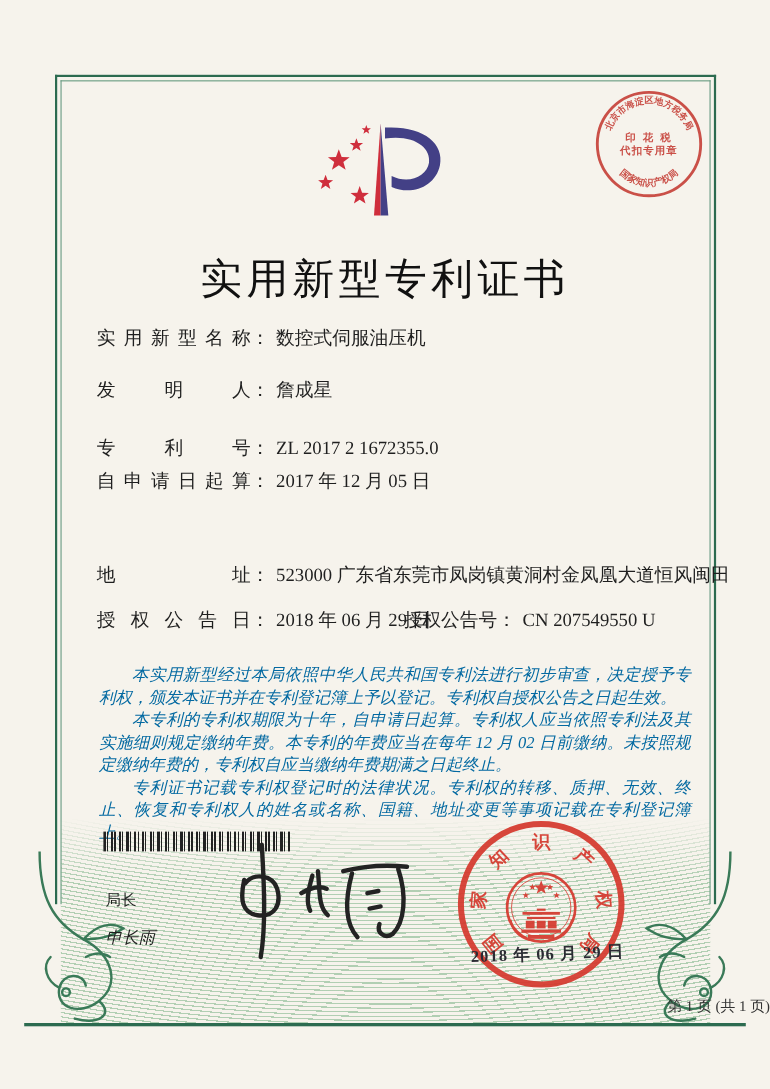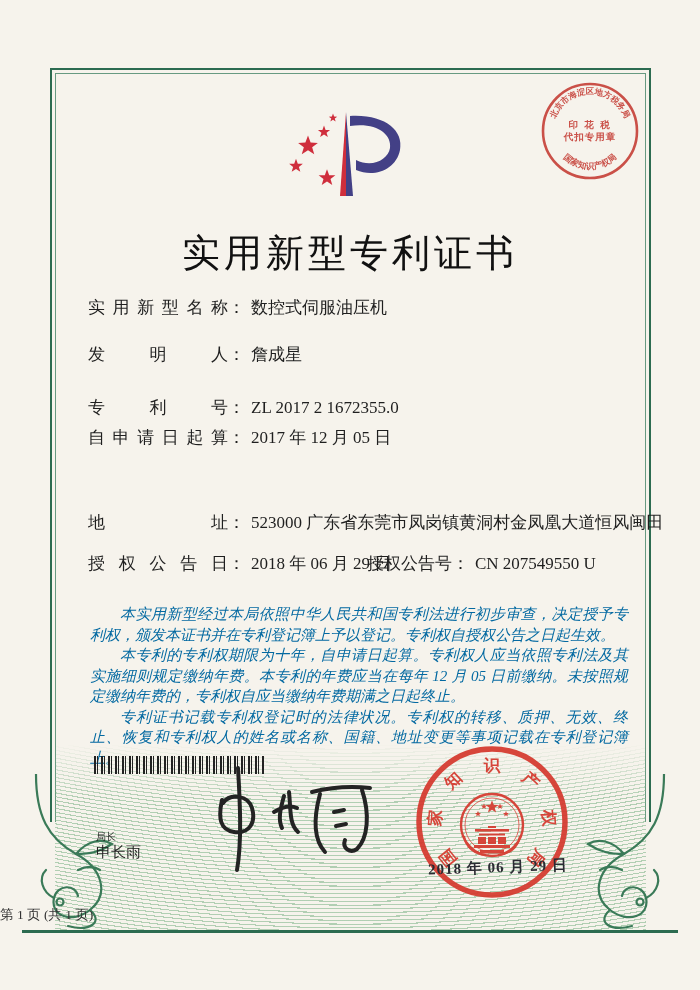--- a/index.html
+++ b/index.html
@@ -22,29 +22,29 @@
   .title{position:absolute;left:0;top:228px;width:700px;text-align:center;
          font-size:38px;font-weight:normal;letter-spacing:4px;color:#111;}
   .row{position:absolute;left:88px;font-size:17px;white-space:nowrap;}
   .flabel{display:inline-block;width:140px;text-align:justify;text-align-last:justify;}
   .fvalue{padding-left:6px;}
   .addr2{position:absolute;left:250px;top:533px;font-size:17px;}
   .grant-no{position:absolute;left:279px;top:0;}
   .paras{position:absolute;left:90px;top:582px;width:538px;font-size:15px;line-height:20.5px;
          text-align:justify;color:#0369a1;font-style:italic;margin-top:22px;}
   .paras p{margin:0;text-indent:2em;}
-  .footer{position:absolute;left:0;top:906px;width:700px;text-align:left;font-size:13.5px;color:#333;}
+  .footer{position:absolute;left:0;top:906px;width:700px;text-align:right;font-size:13.5px;color:#333;}
   
   .barcode{position:absolute;left:94px;top:756px;width:170px;height:18px;background:
     repeating-linear-gradient(90deg,#222 0 2px,transparent 2px 3px,#222 3px 4px,transparent 4px 7px,
     #222 7px 9px,transparent 9px 10px,#222 10px 11px,transparent 11px 14px);}
-  .director-title{position:absolute;left:96px;top:810px;font-size:10px;
-     font-family:Liberation Serif, serif;margin-top:20px;}
+  .director-title{position:absolute;left:96px;top:810px;font-size:14px;
+     font-family:Liberation Serif, serif;}
   .director-name{position:absolute;left:96px;top:843px;font-size:15px;
-     font-family:"Liberation Sans","DejaVu Sans",sans-serif;}
+     font-family:"Liberation Sans","DejaVu Sans",sans-serif;font-style:italic;}
   .signature{position:absolute;left:192px;top:762px;}
   
   .tax-stamp{position:absolute;left:538px;top:79px;opacity:.88;}
   .red-seal{position:absolute;left:414px;top:744px;opacity:.93;}
   .seal-date{position:absolute;left:428px;top:858px;width:150px;font-size:15px;color:#2b2b33;
      letter-spacing:1px;transform:rotate(-2deg);font-weight:bold;white-space:nowrap;}
   .ornament{position:absolute;top:774px;}
   .ornament.left{left:32px;}
   .ornament.right{left:572px;transform:scaleX(-1);}
 </style>
@@ -114,21 +114,21 @@
   <div class="row" style="top:511px">
     <span class="flabel">地址</span><span>：</span><span class="fvalue">523000 广东省东莞市凤岗镇黄洞村金凤凰大道恒风闽田</span>
   </div>
   <div class="row" style="top:552px">
     <span class="flabel">授权公告日</span><span>：</span><span class="fvalue">2018 年 06 月 29 日</span>
     <span class="grant-no"><span>授权公告号</span><span>：</span><span class="fvalue">CN 207549550 U</span></span>
   </div>
 
   <div class="paras">
     <p>本实用新型经过本局依照中华人民共和国专利法进行初步审查，决定授予专利权，颁发本证书并在专利登记簿上予以登记。专利权自授权公告之日起生效。</p>
-    <p>本专利的专利权期限为十年，自申请日起算。专利权人应当依照专利法及其实施细则规定缴纳年费。本专利的年费应当在每年 12 月 05 日前缴纳。未按照规定缴纳年费的，专利权自应当缴纳年费期满之日起终止。</p>
+    <p>本专利的专利权期限为十年，自申请日起算。专利权人应当依照专利法及其实施细则规定缴纳年费。本专利的年费应当在每年 12 月 02 日前缴纳。未按照规定缴纳年费的，专利权自应当缴纳年费期满之日起终止。</p>
     <p>专利证书记载专利权登记时的法律状况。专利权的转移、质押、无效、终止、恢复和专利权人的姓名或名称、国籍、地址变更等事项记载在专利登记簿上。</p>
   </div>
 
   <div class="barcode"></div>
 
   <div class="director-title">局长</div>
   <div class="director-name">申长雨</div>
   <svg class="signature" width="190" height="115" viewBox="0 0 190 115">
     <g fill="none" stroke="#232323" stroke-width="4" stroke-linecap="round">
       <path d="M30,38 C26,56 28,68 42,70 C58,72 64,60 60,46 C56,33 38,31 31,41"></path>

